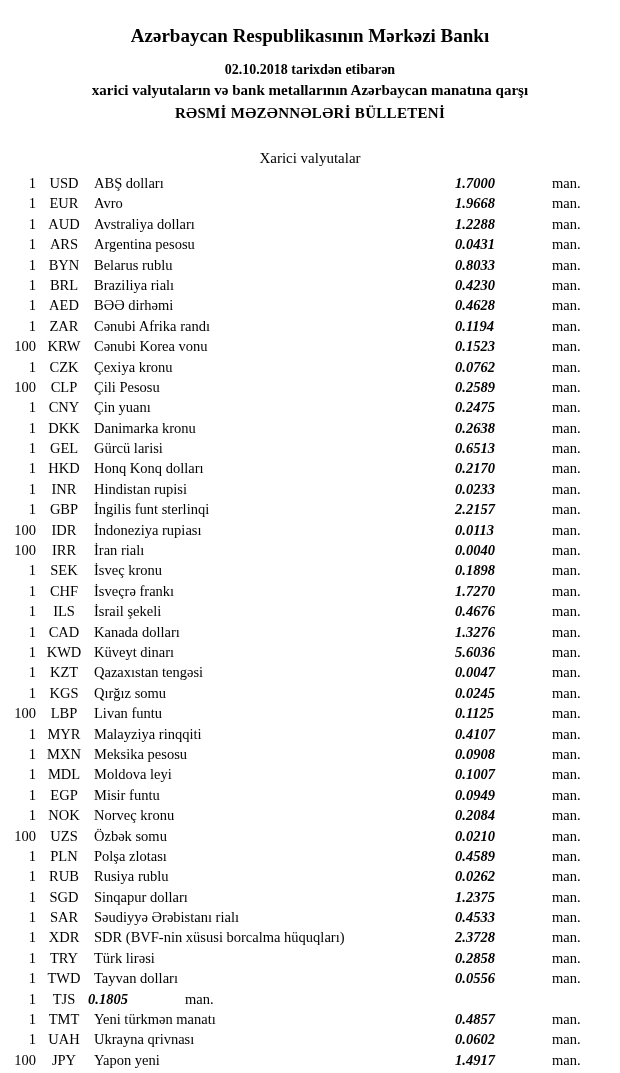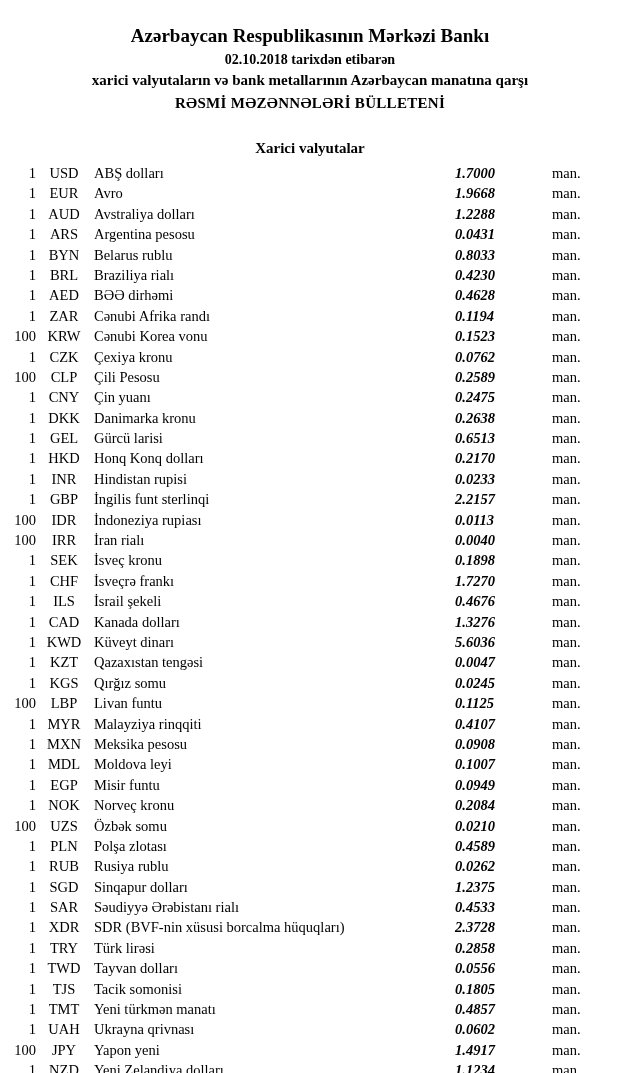--- a/index.html
+++ b/index.html
@@ -26,40 +26,40 @@
   .header .title {
     font-size: 19px;
     font-weight: bold;
     line-height: 24px;
     margin-top: 18px;
   }
   .header .date-line {
     font-size: 14px;
     font-weight: bold;
     line-height: 20px;
-    margin-top: 2px;
+    margin-top: 12px;
   }
   .header .subtitle {
     font-size: 15px;
     font-weight: bold;
     line-height: 20px;
     text-align: center;
   }
   .header .bulletin {
     font-size: 15px;
     font-weight: bold;
     line-height: 22px;
     margin-top: 2px;
     letter-spacing: 0.3px;
     text-align: center;
   }
   .section-title {
     text-align: center;
     font-size: 15px;
-    font-weight: bold;
+    font-weight: normal;
     margin-top: 26px;
     margin-bottom: 6px;
   }
   .rates-table {
     width: 620px;
   }
   .row {
     display: flex;
     align-items: baseline;
     height: 20.4px;
@@ -430,21 +430,20 @@
       <span class="qty">1</span>
       <span class="code">TWD</span>
       <span class="name">Tayvan dolları</span>
       <span class="rate">0.0556</span>
       <span class="unit">man.</span>
     </div>
 
     <div class="row">
       <span class="qty">1</span>
       <span class="code">TJS</span>
-      <span class="name">Tacik somonisi</span>
       <span class="rate">0.1805</span>
       <span class="unit">man.</span>
     </div>
 
     <div class="row">
       <span class="qty">1</span>
       <span class="code">TMT</span>
       <span class="name">Yeni türkmən manatı</span>
       <span class="rate">0.4857</span>
       <span class="unit">man.</span>

